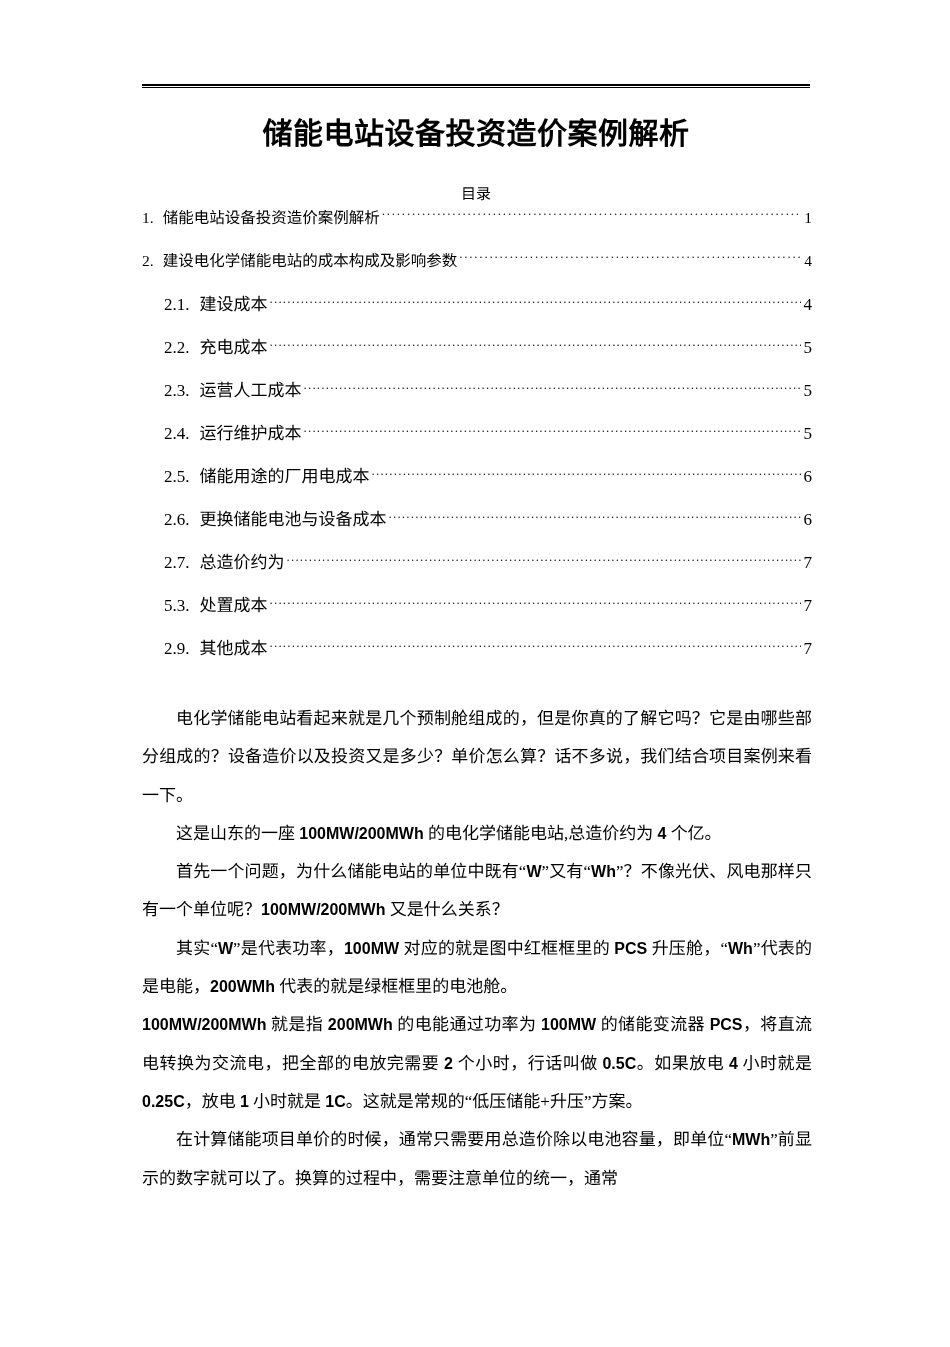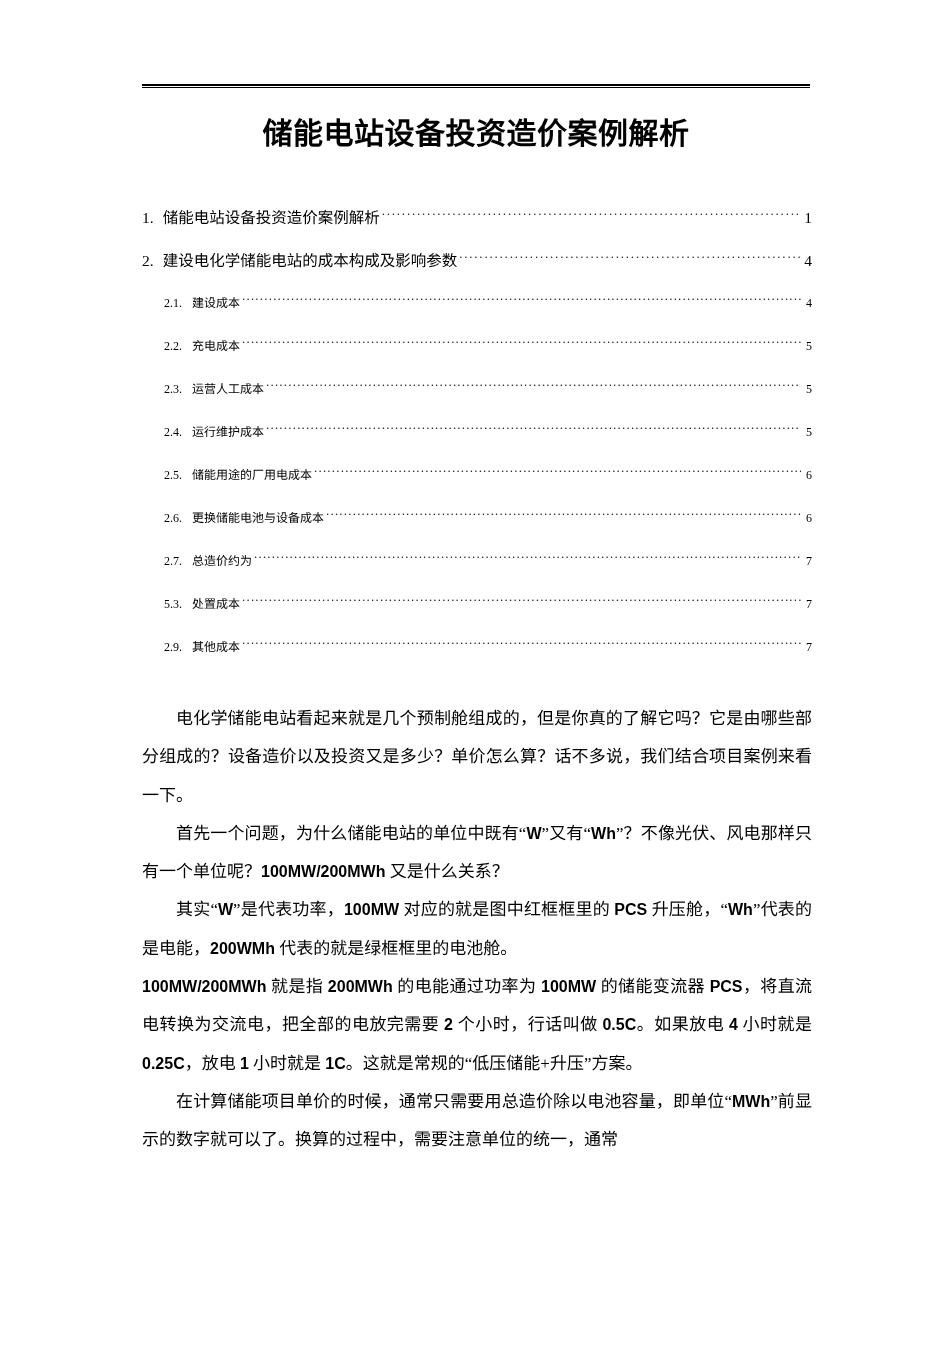--- a/index.html
+++ b/index.html
@@ -81,21 +81,21 @@
     display: flex;
     align-items: baseline;
     font-size: 15.5px;
     line-height: 20px;
     height: 43px;
     color: #000000;
     white-space: nowrap;
   }
   .toc-entry.level-2 {
     padding-left: 22px;
-    font-size: 12px;
+    font-size: 17px;
   }
   .toc-num {
     flex: 0 0 auto;
     margin-right: 9px;
     font-family: "Liberation Serif", "DejaVu Serif", serif;
   }
   .toc-entry.level-2 .toc-num {
     margin-right: 10px;
   }
   .toc-label {
@@ -200,20 +200,21 @@
 
 <div class="page">
 
   <div class="header-zone">
     <div class="header-rule-thick"></div>
     <div class="header-rule-thin"></div>
   </div>
 
   <div class="doc-title">储能电站设备投资造价案例解析</div>
 
+  <div class="toc-heading">目录</div>
 
   <div class="toc" id="toc-list">
       <div class="toc-entry level-1">
         <span class="toc-num">1.</span>
         <span class="toc-label">储能电站设备投资造价案例解析</span>
         <span class="toc-dots"></span>
         <span class="toc-page">1</span>
       </div>
       <div class="toc-entry level-1">
         <span class="toc-num">2.</span>
@@ -275,20 +276,21 @@
         <span class="toc-dots"></span>
         <span class="toc-page">7</span>
       </div>
     </div>
 
 
   <div class="body-text">
 
     <p class="para indent"><span>电化学储能电站看起来就是几个预制舱组成的，但是你真的了解它吗？它是由哪些部分组成的？设备造价以及投资又是多少？单价怎么算？话不多说，我们结合项目案例来看一下。</span></p>
 
+    <p class="para indent"><span>这是山东的一座 </span><span class="b">100MW/200MWh</span><span> 的电化学储能电站,总造价约为 </span><span class="b">4</span><span> 个亿。</span></p>
 
     <p class="para indent"><span>首先一个问题，为什么储能电站的单位中既有“</span><span class="b">W</span><span>”又有“</span><span class="b">Wh</span><span>”？不像光伏、风电那样只有一个单位呢？</span><span class="b">100MW/200MWh</span><span> 又是什么关系？</span></p>
 
     <p class="para indent"><span>其实“</span><span class="b">W</span><span>”是代表功率，</span><span class="b">100MW</span><span> 对应的就是图中红框框里的 </span><span class="b">PCS</span><span> 升压舱，“</span><span class="b">Wh</span><span>”代表的是电能，</span><span class="b">200WMh</span><span> 代表的就是绿框框里的电池舱。</span></p>
 
     <p class="para"><span class="b">100MW/200MWh</span><span> 就是指 </span><span class="b">200MWh</span><span> 的电能通过功率为 </span><span class="b">100MW</span><span> 的储能变流器 </span><span class="b">PCS</span><span>，将直流电转换为交流电，把全部的电放完需要 </span><span class="b">2</span><span> 个小时，行话叫做 </span><span class="b">0.5C</span><span>。如果放电 </span><span class="b">4</span><span> 小时就是 </span><span class="b">0.25C</span><span>，放电 </span><span class="b">1</span><span> 小时就是 </span><span class="b">1C</span><span>。这就是常规的“低压储能+升压”方案。</span></p>
 
     <p class="para indent"><span>在计算储能项目单价的时候，通常只需要用总造价除以电池容量，即单位“</span><span class="b">MWh</span><span>”前显示的数字就可以了。换算的过程中，需要注意单位的统一，通常</span></p>
 
   </div>

